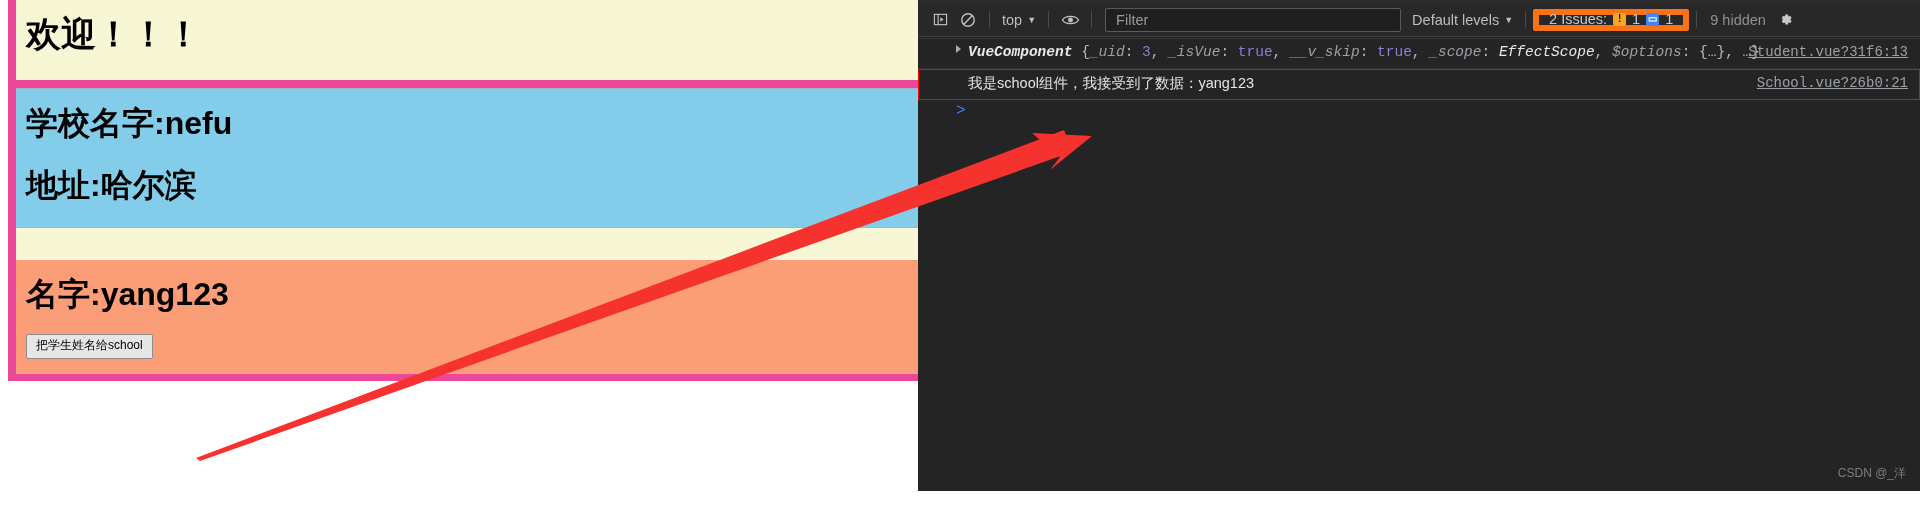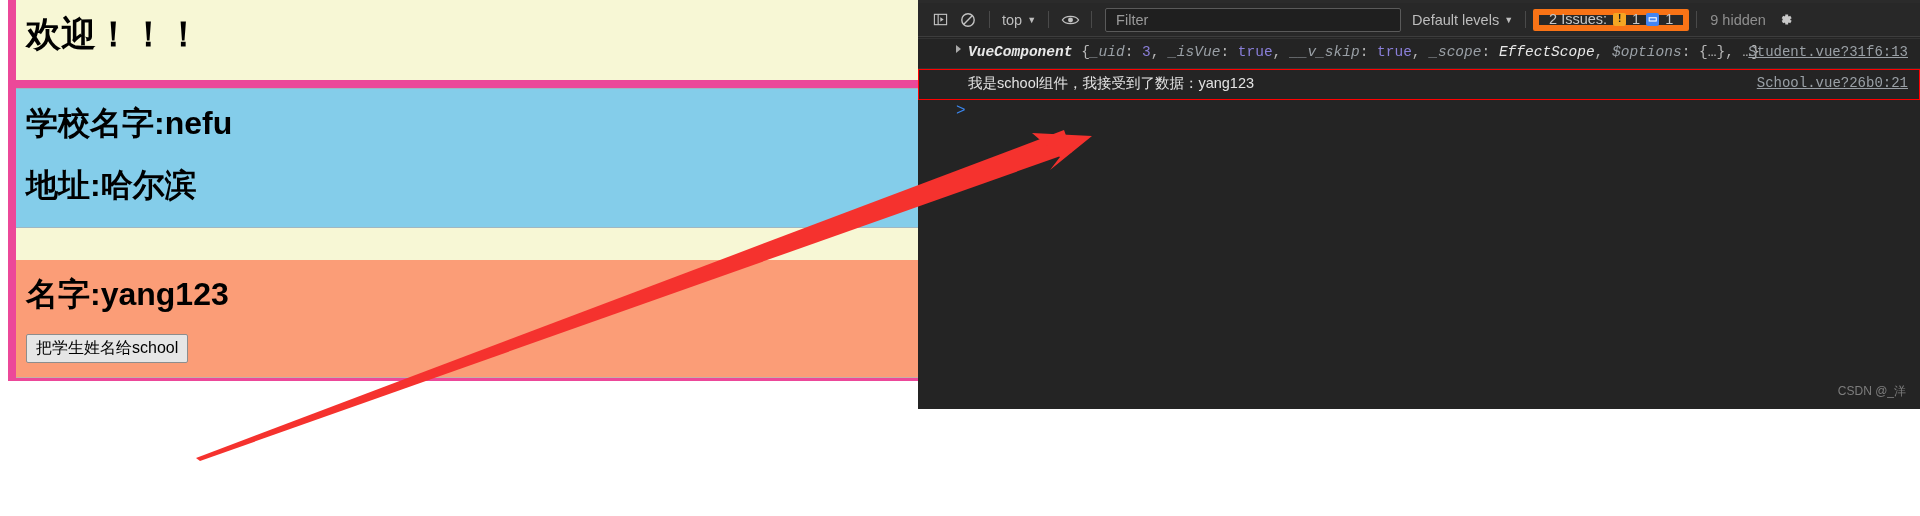--- a/index.html
+++ b/index.html
@@ -64,36 +64,36 @@
     letter-spacing: 0px;
     font-family: "Liberation Sans", sans-serif;
   }
   .h2-welcome {
     font-size: 35px;
     padding: 10px 0 6px 0;
   }
   .send-button {
     display: inline-block;
     font-family: "Liberation Sans", sans-serif;
-    font-size: 16px;
+    font-size: 12px;
     color: #000000;
     background: #e6e6e6;
     border: 1px solid #8d8d8d;
     border-radius: 2px;
     padding: 4px 9px 5px 9px;
     margin: 12px 0 0 0;
     cursor: pointer;
     line-height: 1.15;
   }
 
   
   #devtools {
     position: absolute;
     left: 918px; top: 0;
-    width: 1002px; height: 409px;
+    width: 1002px; height: 491px;
     background: #242424;
     color: #d6d6d6;
     font-family: "Liberation Sans", sans-serif;
     overflow: hidden;
   }
   #dt-topstrip {
     position: absolute;
     left: 0; top: 0;
     width: 100%; height: 3px;
     background: #2b2b2b;

